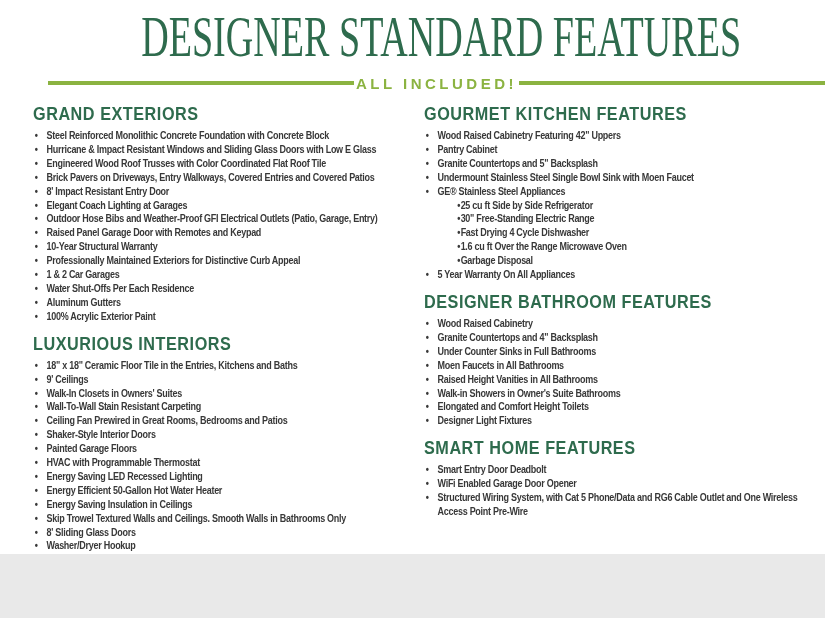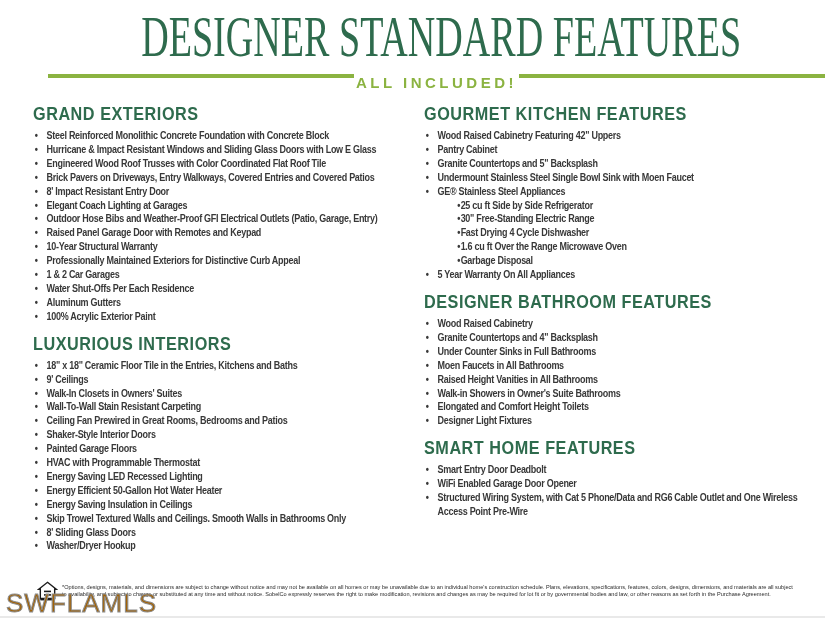--- a/index.html
+++ b/index.html
@@ -3,21 +3,21 @@
 <meta charset="utf-8">
 <style>
   :root{
     --dark-green:#2E6B4D;
     --lime:#8BB341;
     --body-text:#383838;
   }
   html,body{margin:0;padding:0;background:#e9e9e9;}
   #page{
     position:relative;
-    width:825px;height:616px;
+    width:825px;height:554px;
     background:#ffffff;
     overflow:hidden;
     font-family:"Liberation Sans",sans-serif;
     margin:0 auto;
   }
   
   #title-row{
     position:absolute;top:12px;left:0;right:0;
     text-align:center;line-height:50px;white-space:nowrap;
   }
@@ -26,21 +26,21 @@
     font-family:"Liberation Serif",serif;
     font-weight:400;
     font-size:56px;
     color:var(--dark-green);
     letter-spacing:0px;
     transform:scaleX(0.68);
     transform-origin:center;
   }
   #banner-row{
     position:absolute;top:74px;left:0;right:0;height:18px;
-    display:flex;gap:2px;padding-left:48px;
+    display:flex;align-items:center;gap:2px;padding-left:48px;
   }
   .banner-line{flex:1;height:3.5px;background:var(--lime);}
   #banner-text{
     color:var(--lime);
     font-weight:bold;font-size:15px;letter-spacing:3.5px;
     white-space:nowrap;
   }
   
   .col{
     position:absolute;top:104px;width:432px;

